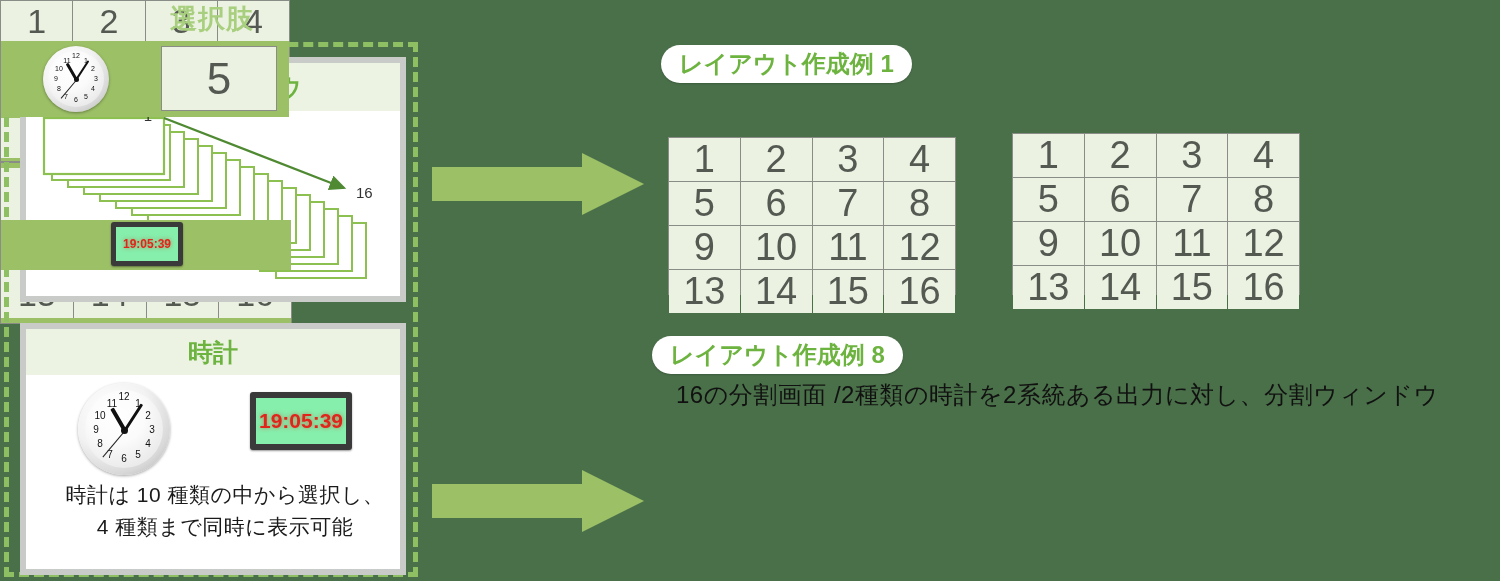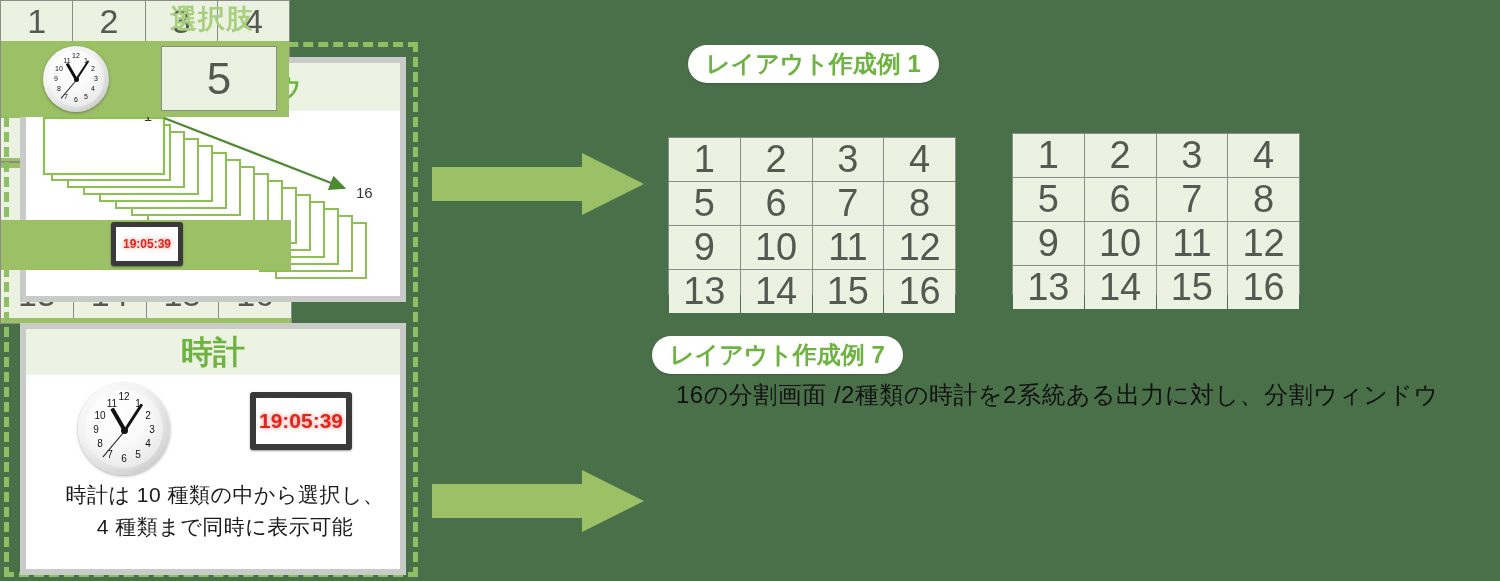--- a/index.html
+++ b/index.html
@@ -26,38 +26,38 @@
   .panel-head{
     background:#ecf3e3;color:#6db33f;font-weight:bold;
     text-align:center;box-sizing:border-box;
   }
 
   #panel-split{left:20px;top:57px;width:386px;height:245px;}
   #panel-split .panel-head{height:48px;line-height:48px;font-size:25px;}
   #split-canvas{position:absolute;left:0;top:48px;width:374px;height:185px;background:#fff;overflow:hidden;}
 
   #panel-clock{left:20px;top:323px;width:386px;height:252px;}
-  #panel-clock .panel-head{height:46px;line-height:46px;font-size:32px;}
+  #panel-clock .panel-head{height:46px;line-height:46px;font-size:25px;}
   #clock-body{position:absolute;left:0;top:46px;width:374px;height:194px;background:#fff;}
 
   
   .analog{position:relative;border-radius:50%;
     background:radial-gradient(circle at 35% 30%,#ffffff 0%,#f2f2f2 45%,#d8d8d8 72%,#bdbdbd 88%,#9e9e9e 100%);
     box-shadow:0 1px 3px rgba(0,0,0,.35);}
   .analog .face{position:absolute;border-radius:50%;
     background:radial-gradient(circle at 40% 32%,#ffffff 0%,#fbfbfb 40%,#e9e9e9 80%,#dcdcdc 100%);}
   .analog .hand{position:absolute;background:#111;transform-origin:bottom center;border-radius:1px;}
   .analog .sec{position:absolute;background:#222;transform-origin:bottom center;}
   .analog .pin{position:absolute;background:#111;border-radius:50%;}
   .analog .num{position:absolute;color:#111;text-align:center;font-family:"Liberation Sans",sans-serif;}
 
   
   .digital{position:relative;background:#3a3a3a;border-radius:3px;
     box-shadow:0 1px 2px rgba(0,0,0,.4);box-sizing:border-box;}
-  .digital .screen{position:absolute;background:#ffffff;
+  .digital .screen{position:absolute;background:#86efac;
     display:flex;align-items:center;justify-content:center;
     color:#e0251b;font-family:"Liberation Sans",sans-serif;font-weight:bold;
     letter-spacing:0px;text-shadow:0 0 4px rgba(224,37,27,.55);text-align:right;}
 
   #clock-caption{
     position:absolute;left:0;top:104px;width:374px;text-align:center;
     color:#1a1a1a;font-size:21px;line-height:32px;letter-spacing:0.5px;
   }
   #clock-caption div{white-space:nowrap;padding-left:24px;}
 
@@ -69,21 +69,21 @@
   
   .badge{
     position:absolute;background:#fff;border-radius:20px;
     color:#6db33f;font-weight:bold;font-size:24px;
     display:flex;align-items:center;justify-content:center;
     box-shadow:0 1px 2px rgba(0,0,0,.18);
     padding:0 18px;height:38px;box-sizing:border-box;
   }
   .subtitle{position:absolute;color:#111;font-size:24px;white-space:nowrap;letter-spacing:0.5px;}
 
-  #badge-1{left:688px;top:45px;}
+  #badge-1{left:661px;top:45px;}
   #sub-1{left:676px;top:90px;}
   #badge-2{left:652px;top:336px;}
   #sub-2{left:676px;top:379px;}
 
   
   .grid{position:absolute;background:#9cc066;box-sizing:border-box;
         border:1px solid #8a8d87;display:grid;gap:1px;}
   .grid.plain{gap:1px;background:#8a8d87;}
   .cell{background:#ecf2e2;color:#545a52;
         display:flex;align-items:center;justify-content:center;
@@ -243,21 +243,21 @@
     <div class="cell">9</div>
     <div class="cell">10</div>
     <div class="cell">11</div>
     <div class="cell">12</div>
     <div class="cell">13</div>
     <div class="cell">14</div>
     <div class="cell">15</div>
     <div class="cell">16</div>
   </div>
 
-  <div class="badge" id="badge-2">レイアウト作成例 7</div>
+  <div class="badge" id="badge-2">レイアウト作成例 8</div>
   <div class="subtitle" id="sub-2">16の分割画面 /2種類の時計を2系統ある出力に対し、分割ウィンドウ</div>
 
   <div id="grid-2a">
     <div class="row r1">
       <div class="cell">1</div>
       <div class="cell">2</div>
       <div class="cell">3</div>
       <div class="cell">4</div>
     </div>
     <div class="band">

